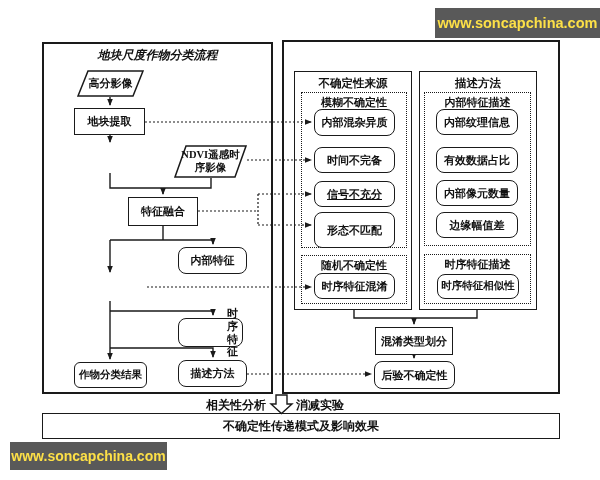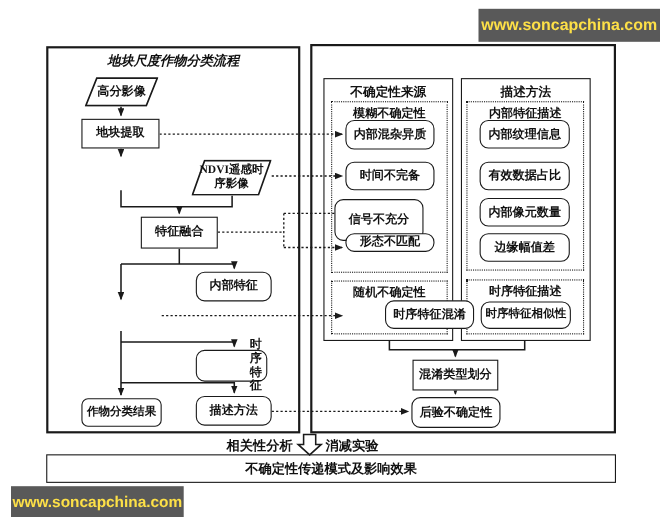--- a/index.html
+++ b/index.html
@@ -80,23 +80,23 @@
 
 
   <div class="abs node round" style="left:178px;top:318px;width:65px;height:29px;padding-left:44px;">时序特征</div>
 
   <div class="abs node round-sm" style="left:74px;top:362px;width:73px;height:26px;font-size:10.5px;">作物分类结果</div>
 
   <div class="abs node round" style="left:178px;top:360px;width:69px;height:27px;">描述方法</div>
 
   <div class="abs node round" style="left:314px;top:109px;width:81px;height:27px;">内部混杂异质</div>
   <div class="abs node round" style="left:314px;top:147px;width:81px;height:26px;">时间不完备</div>
-  <div class="abs node round" style="left:304px;top:181px;width:81px;height:38px;">信号不充分</div>
-  <div class="abs node round" style="left:314px;top:212px;width:81px;height:17px;">形态不匹配</div>
-  <div class="abs node round" style="left:314px;top:273px;width:81px;height:26px;margin-left:36px;">时序特征混淆</div>
+  <div class="abs node round" style="left:314px;top:181px;width:81px;height:26px;text-decoration:underline;">信号不充分</div>
+  <div class="abs node round" style="left:314px;top:212px;width:81px;height:36px;">形态不匹配</div>
+  <div class="abs node round" style="left:314px;top:273px;width:81px;height:26px;">时序特征混淆</div>
 
   <div class="abs node round" style="left:436px;top:109px;width:82px;height:26px;">内部纹理信息</div>
   <div class="abs node round" style="left:436px;top:147px;width:82px;height:26px;">有效数据占比</div>
   <div class="abs node round" style="left:436px;top:180px;width:82px;height:26px;">内部像元数量</div>
   <div class="abs node round" style="left:436px;top:212px;width:82px;height:26px;">边缘幅值差</div>
   <div class="abs node round" style="left:437px;top:274px;width:82px;height:25px;font-size:10.5px;">时序特征相似性</div>
 
   <div class="abs node" style="left:375px;top:327px;width:78px;height:28px;">混淆类型划分</div>
   <div class="abs node round" style="left:374px;top:361px;width:81px;height:28px;">后验不确定性</div>
 

